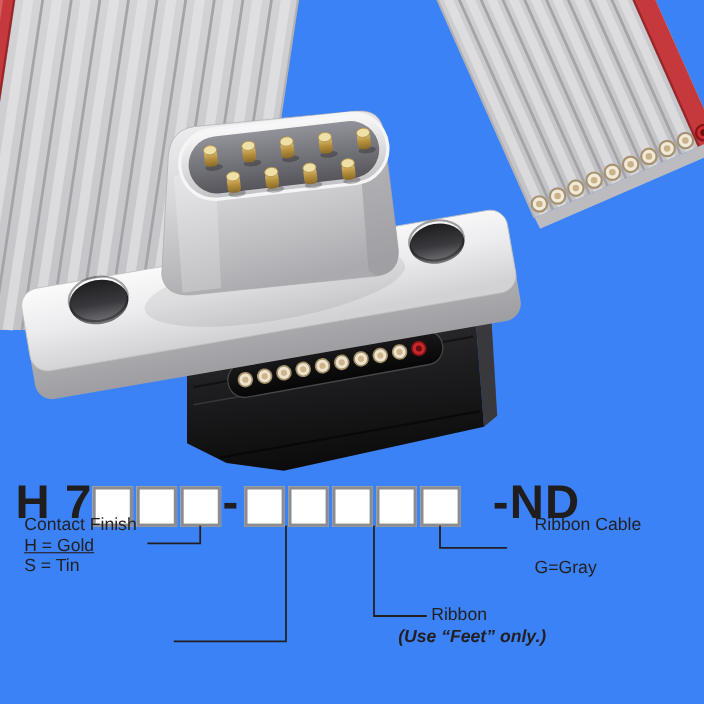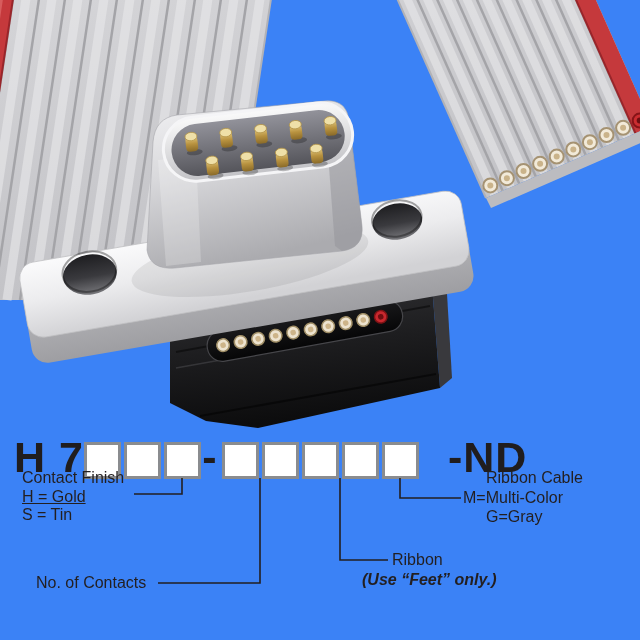--- a/index.html
+++ b/index.html
@@ -281,22 +281,20 @@
       <polyline points="260,478 260,583 158,583"></polyline>
       <polyline points="340,478 340,560 388,560"></polyline>
       <polyline points="400,478 400,498 461,498"></polyline>
     </g>
   </svg>
 
   <div class="lbl" style="left:22px;top:469px;">Contact Finish</div>
   <div class="lbl" style="left:22px;top:488px;text-decoration:underline;">H = Gold</div>
   <div class="lbl" style="left:22px;top:506px;">S = Tin</div>
 
-  <div class="lbl" style="left:36px;top:574px;">No. of Contacts</div>
 
   <div class="lbl" style="left:392px;top:551px;">Ribbon</div>
   <div class="lbl bold-italic" style="left:362px;top:571px;">(Use “Feet” only.)</div>
 
   <div class="lbl" style="left:486px;top:469px;">Ribbon Cable</div>
-  <div class="lbl" style="left:463px;top:489px;">M=Multi-Color</div>
   <div class="lbl" style="left:486px;top:508px;">G=Gray</div>
 
 </div>
 
 </body></html>

